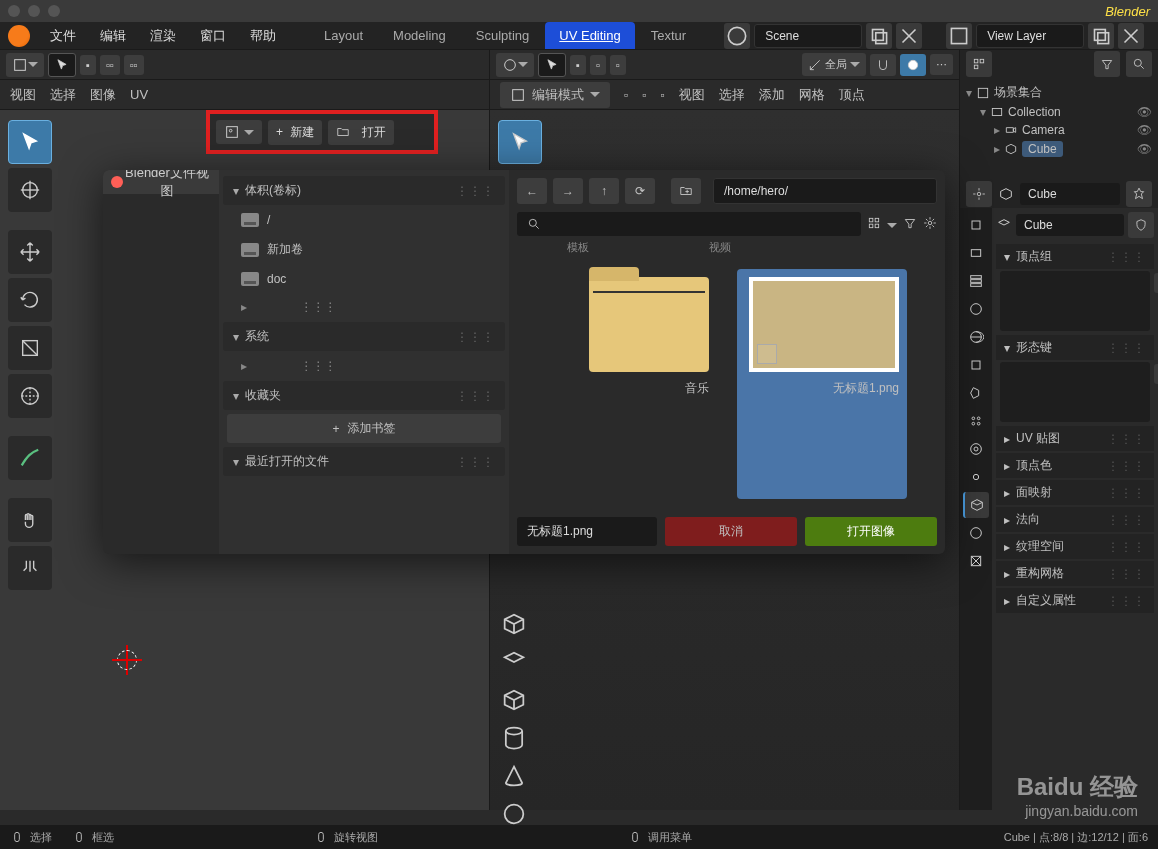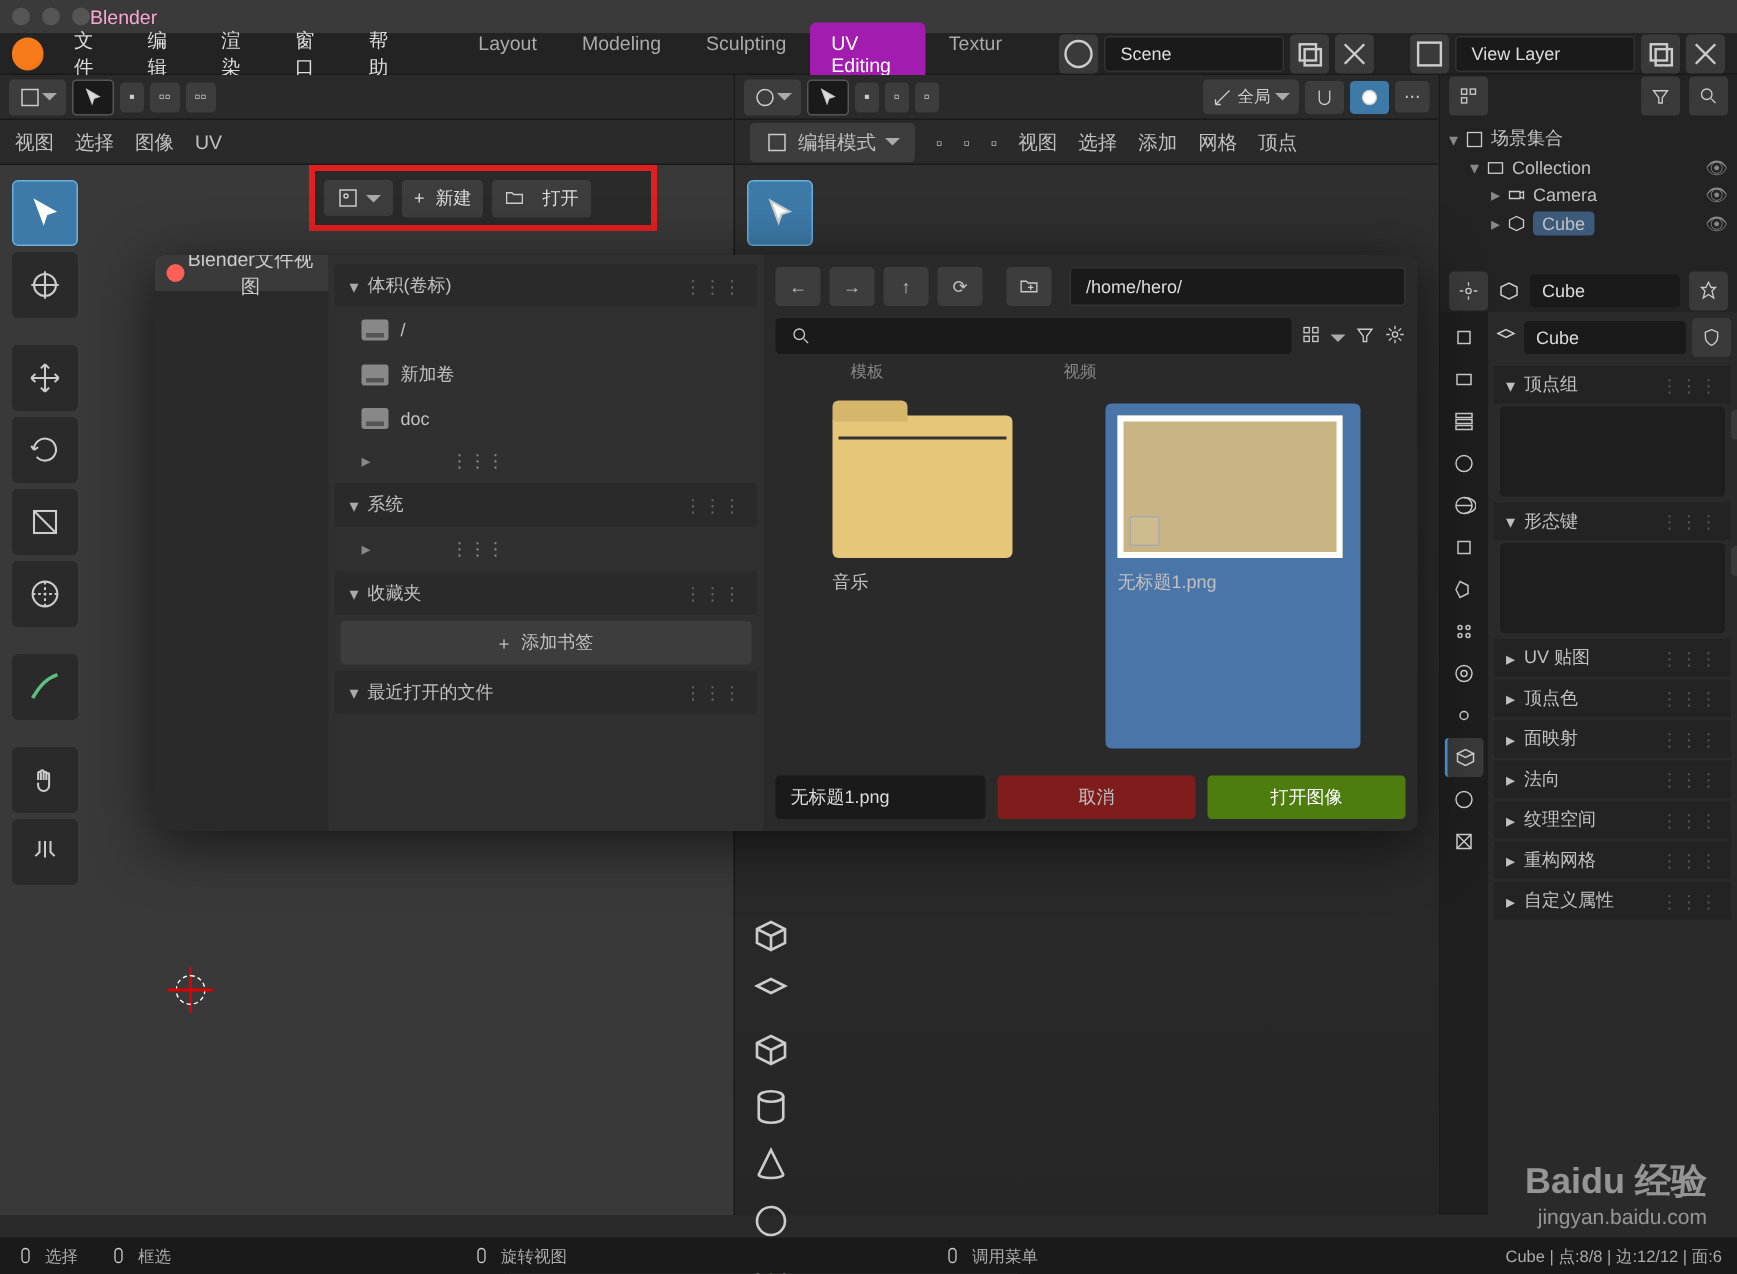--- a/index.html
+++ b/index.html
@@ -2,31 +2,31 @@
 <html><head>
 <meta charset="utf-8">
 <style>
 * { box-sizing: border-box; margin: 0; padding: 0; font-family: -apple-system, sans-serif; user-select: none; }
 body { background: #2a2a2a; color: #c0c0c0; font-size: 12px; width: 1158px; height: 849px; overflow: hidden; position: relative; }
 
 
 .titlebar { height: 22px; background: #3a3a3a; display: flex; align-items: center; padding: 0 8px; }
 .traffic { display: flex; gap: 8px; }
 .traffic span { width: 12px; height: 12px; border-radius: 50%; background: #555; }
-.title-center { flex: 1; text-align: left; color: #f9a8d4; font-size: 13px; }
+.title-center { flex: 1; text-align: right; color: #fde047; font-size: 13px; font-style: italic; }
 
 
 .menubar { height: 28px; background: #232323; display: flex; align-items: center; padding: 0 8px; gap: 4px; border-bottom: 1px solid #1a1a1a; }
 .blender-logo { width: 22px; height: 22px; background: radial-gradient(circle at 35% 35%, #f77b1a 60%, #e66200 100%); border-radius: 50%; margin-right: 6px; }
 .menu-item { padding: 4px 10px; color: #ddd; cursor: pointer; font-size: 13px; }
 .tabs { display: flex; margin-left: 20px; gap: 2px; }
 .tab { padding: 6px 14px; color: #aaa; cursor: pointer; font-size: 13px; }
-.tab.active { background: #a21caf; border-radius: 4px 4px 0 0; color: #fff; }
+.tab.active { background: #1d4ed8; border-radius: 4px 4px 0 0; color: #fff; text-decoration: underline; }
 .scene-box { display: flex; align-items: center; margin-left: 20px; gap: 4px; }
-.scene-field { background: #1a1a1a; padding: 4px 10px; border-radius: 3px; width: 120px; color: #ddd; border: 1px solid #333; }
+.scene-field { background: #1a1a1a; padding: 4px 10px; border-radius: 3px; width: 108px; color: #ddd; border: 1px solid #333; }
 .icon-btn { width: 26px; height: 26px; background: #3a3a3a; border-radius: 3px; display: flex; align-items: center; justify-content: center; color: #aaa; cursor: pointer; }
 
 
 .editor-row { display: flex; height: 760px; }
 .left-editor { width: 490px; position: relative; background: #393939; border-right: 1px solid #1a1a1a; }
 .right-editor { width: 470px; position: relative; background: #393939; border-right: 1px solid #1a1a1a; }
 .props-panel { width: 198px; background: #2a2a2a; display: flex; flex-direction: column; }
 
 .hdr { height: 30px; background: #2a2a2a; display: flex; align-items: center; padding: 0 6px; gap: 4px; border-bottom: 1px solid #1a1a1a; }
 .hdr .btn { background: #3d3d3d; padding: 4px 6px; border-radius: 3px; color: #ccc; cursor: pointer; font-size: 11px; display: flex; align-items: center; }
@@ -68,21 +68,21 @@
 .disk-icon::after { content:''; position:absolute; bottom:2px; left:3px; right:3px; height:3px; background:#555; }
 .home-icon { width: 18px; height: 16px; }
 .fd-add-bookmark { background: #3d3d3d; padding: 6px; text-align: center; border-radius: 3px; margin: 4px; cursor: pointer; display: flex; align-items: center; justify-content: center; gap: 8px; }
 .fd-main { flex: 1; display: flex; flex-direction: column; padding: 8px; }
 .fd-pathbar { display: flex; gap: 6px; align-items: center; }
 .fd-pathbar .nav-btn { width: 30px; height: 26px; background: #3d3d3d; border-radius: 3px; display: flex; align-items: center; justify-content: center; cursor: pointer; }
 .fd-path-input { flex: 1; background: #1a1a1a; padding: 5px 10px; border-radius: 3px; color: #ddd; margin-left: 6px; border: 1px solid #333; }
 .fd-searchbar { display: flex; gap: 6px; margin-top: 8px; align-items: center; }
 .fd-search { flex: 1; background: #1a1a1a; padding: 5px 10px; border-radius: 3px; color: #888; display: flex; align-items: center; gap: 6px; }
 .fd-content { flex: 1; display: flex; gap: 20px; padding: 10px 30px; }
-.fd-file { width: 170px; display: flex; flex-direction: column; align-items: flex-start; gap: 8px; cursor: pointer; padding: 8px; border-radius: 4px; position: relative; }
+.fd-file { width: 170px; display: flex; flex-direction: column; align-items: flex-end; gap: 8px; cursor: pointer; padding: 8px; border-radius: 4px; position: relative; }
 .fd-file.sel { background: #4a75a8; }
 .folder-thumb { width: 120px; height: 95px; background: #e6c77a; border-radius: 4px; position: relative; }
 .folder-thumb::before { content:''; position:absolute; top:-10px; left:0; width:50px; height:14px; background:#d6b66a; border-radius: 4px 4px 0 0; }
 .folder-thumb::after { content:''; position:absolute; top:14px; left:4px; right:4px; height:2px; background:#333; }
 .img-thumb { width: 150px; height: 95px; background: #c9b583; border: 4px solid #fff; position: relative; }
 .img-thumb::after { content:''; position:absolute; left:4px; bottom:4px; width:18px; height:18px; border: 1px solid #aaa; background: rgba(255,255,255,.1); }
 .fd-bottombar { display: flex; gap: 8px; padding: 8px 0 0 0; }
 .fd-filename { flex: 1; background: #1a1a1a; padding: 6px 10px; border-radius: 3px; color: #ddd; }
 .fd-cancel { flex: 1; background: #7f1d1d; padding: 6px; text-align: center; border-radius: 3px; cursor: pointer; }
 .fd-open { flex: 1; background: #4d7c0f; padding: 6px; text-align: center; border-radius: 3px; cursor: pointer; color: #fff; }

